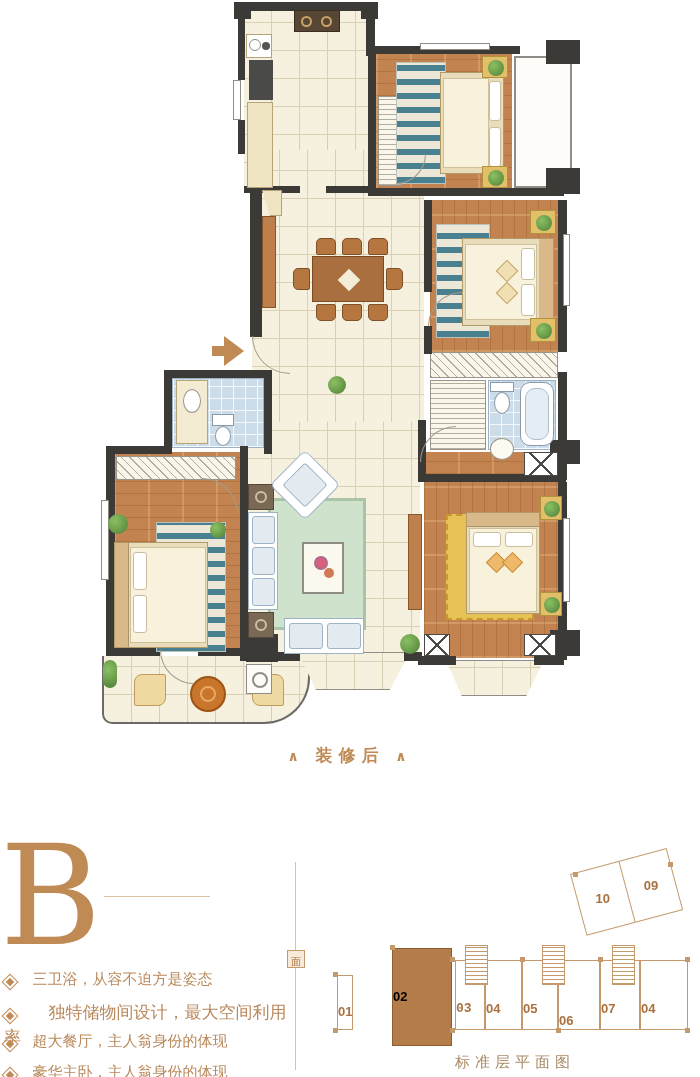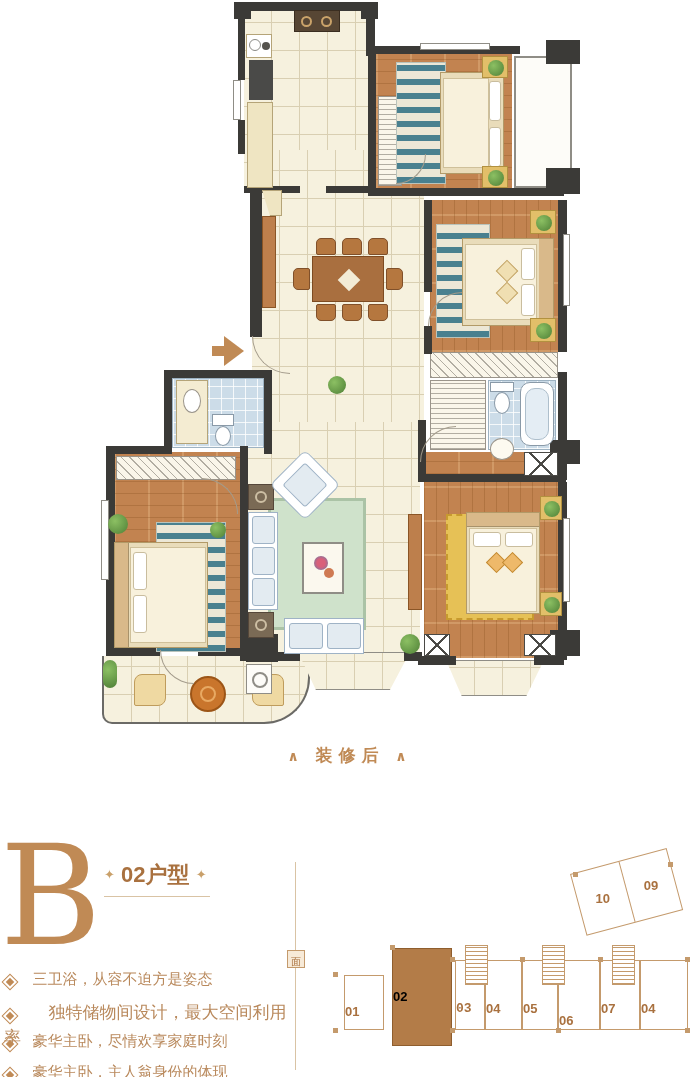--- a/index.html
+++ b/index.html
@@ -263,39 +263,34 @@
 
     <div style="left:0;top:744px;width:700px;text-align:center;color:var(--accent,#c08a55);font-size:17px;letter-spacing:6px;font-weight:bold;">
       <span style="position:static;font-size:14px;">∧</span>
       <span style="position:static;">装修后</span>
       <span style="position:static;font-size:14px;">∧</span>
     </div>
   </div>
 
   <div style="left:0;top:840px;width:300px;height:237px;">
     <div style="left:0;top:0;width:100px;font-family:'DejaVu Serif','Liberation Serif',serif;font-size:138px;line-height:0.82;color:var(--accent,#c08a55);">B</div>
-    <div style="left:104px;top:20px;width:170px;color:var(--heading,#a9713f);font-size:22px;font-weight:bold;">
-      <span style="position:static;font-size:13px;color:#c9a06a;vertical-align:3px;">✦</span>
-      <span style="position:static;">02户型</span>
-      <span style="position:static;font-size:13px;color:#c9a06a;vertical-align:3px;">✦</span>
-    </div>
     <div style="left:104px;top:56px;width:106px;height:1px;background:var(--divider,#d9c3a4);"></div>
 
     <div style="left:4px;top:130px;width:290px;">
       <div style="position:static;margin-bottom:13px;height:18px;">
         <span class="feat-ico" style="position:relative;display:inline-block;margin:1px 12px 0 0;"><i></i></span>
         <span style="position:static;color:var(--body_text,#b9895c);font-size:15px;vertical-align:4px;">三卫浴，从容不迫方是姿态</span>
       </div>
       <div style="position:static;margin-bottom:13px;height:18px;">
         <span class="feat-ico" style="position:relative;display:inline-block;margin:1px 12px 0 0;"><i></i></span>
         <span style="position:static;color:var(--body_text,#b9895c);font-size:17px;vertical-align:4px;margin-left:16px;">独特储物间设计，最大空间利用率</span>
       </div>
       <div style="position:static;margin-bottom:13px;height:18px;">
         <span class="feat-ico" style="position:relative;display:inline-block;margin:1px 12px 0 0;"><i></i></span>
-        <span style="position:static;color:var(--body_text,#b9895c);font-size:15px;vertical-align:4px;">豪华主卧，尽情欢享家庭时刻</span>
+        <span style="position:static;color:var(--body_text,#b9895c);font-size:15px;vertical-align:4px;">超大餐厅，主人翁身份的体现</span>
       </div>
       <div style="position:static;height:18px;">
         <span class="feat-ico" style="position:relative;display:inline-block;margin:1px 12px 0 0;"><i></i></span>
         <span style="position:static;color:var(--body_text,#b9895c);font-size:15px;vertical-align:4px;">豪华主卧，主人翁身份的体现</span>
       </div>
     </div>
   </div>
 
   <div style="left:295px;top:862px;width:1px;height:208px;background:var(--divider,#d9c3a4);"></div>
   <div style="left:287px;top:950px;width:18px;height:18px;background:#f7ead8;border:1px solid var(--keyplan_line,#c49a6c);text-align:center;">
@@ -306,21 +301,21 @@
 
     <div class="kp" style="left:240px;top:24px;width:100px;height:64px;transform:rotate(-15deg);transform-origin:left top;display:flex;">
       <div style="position:relative;flex:1;border-right:1px solid var(--keyplan_line,#c49a6c);display:flex;align-items:center;justify-content:center;">
         <span class="kp-label" style="transform:rotate(15deg);">10</span>
       </div>
       <div style="position:relative;flex:1;display:flex;align-items:center;justify-content:center;">
         <span class="kp-label" style="transform:rotate(15deg);">09</span>
       </div>
     </div>
 
-    <div class="kp" style="left:14px;top:125px;width:40px;height:55px;">
+    <div class="kp" style="left:7px;top:125px;width:16px;height:55px;">
       <span class="kp-label" style="margin-top:28px;">01</span>
     </div>
     <div style="left:62px;top:98px;width:60px;height:98px;background:var(--unit_fill,#b37c48);border:1px solid #8f5e2e;">
       <span class="kp-label" style="margin-top:40px;color:#000000;">02</span>
     </div>
     <div class="kp" style="left:125px;top:110px;width:30px;height:70px;font-family:Liberation Mono, monospace;">
       <span class="kp-label" style="margin-top:40px;">03</span>
     </div>
     <div class="kp" style="left:155px;top:110px;width:37px;height:70px;">
       <span class="kp-label" style="margin-top:40px;">04</span>
@@ -348,15 +343,16 @@
     <span class="kp-mark" style="left:190px;top:107px;"></span>
     <span class="kp-mark" style="left:268px;top:107px;"></span>
     <span class="kp-mark" style="left:355px;top:107px;"></span>
     <span class="kp-mark" style="left:3px;top:178px;"></span>
     <span class="kp-mark" style="left:120px;top:178px;"></span>
     <span class="kp-mark" style="left:226px;top:178px;"></span>
     <span class="kp-mark" style="left:355px;top:178px;"></span>
     <span class="kp-mark" style="left:243px;top:22px;"></span>
     <span class="kp-mark" style="left:338px;top:12px;"></span>
 
+    <div style="left:0;top:203px;width:370px;text-align:center;color:#a88a64;font-size:15px;letter-spacing:5px;">标准层平面图</div>
   </div>
 
 </div>
 
 </body></html>

